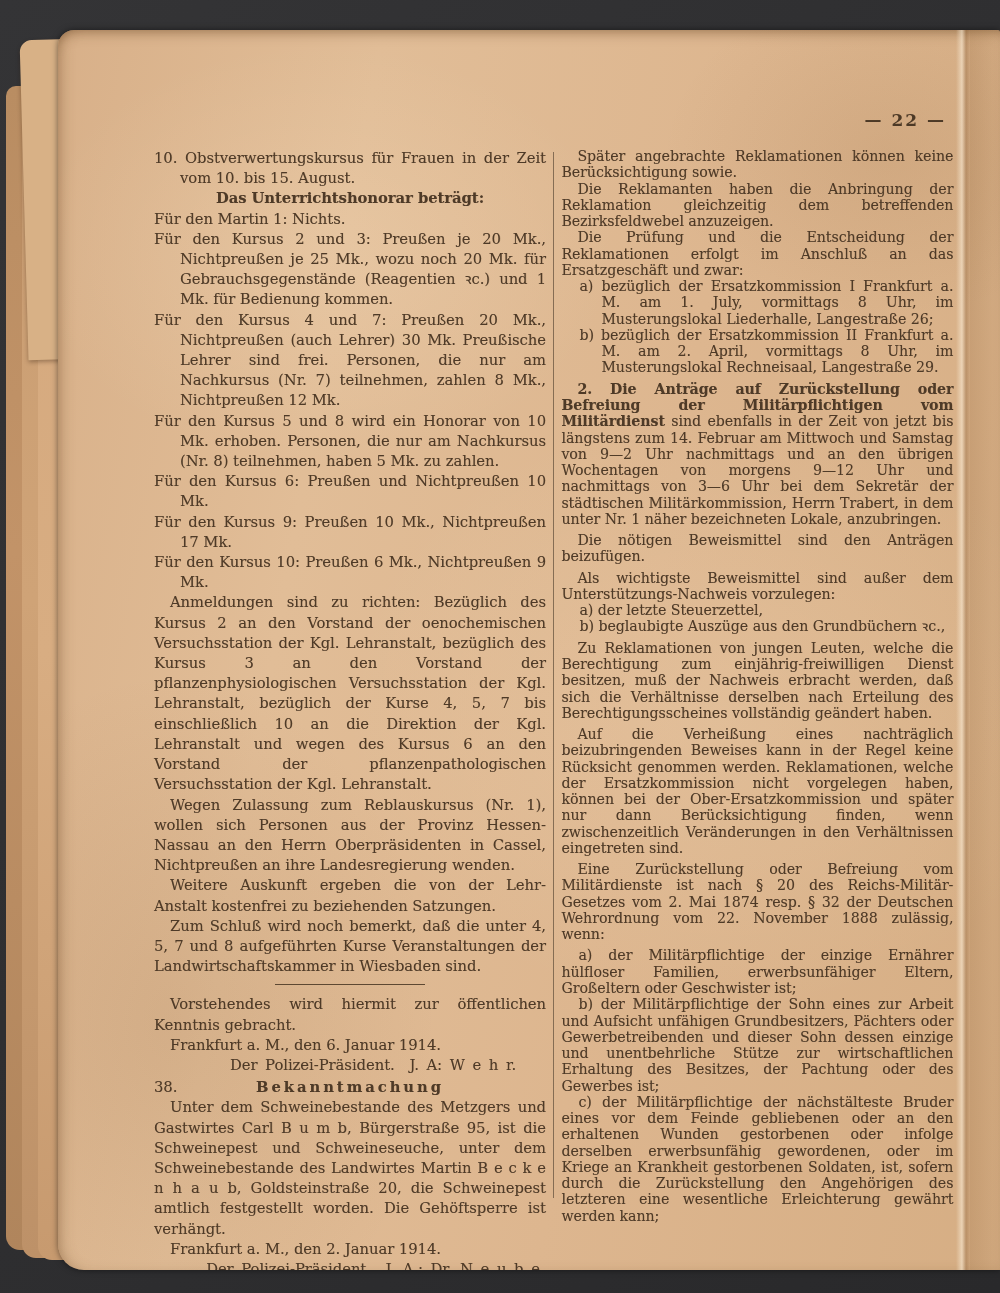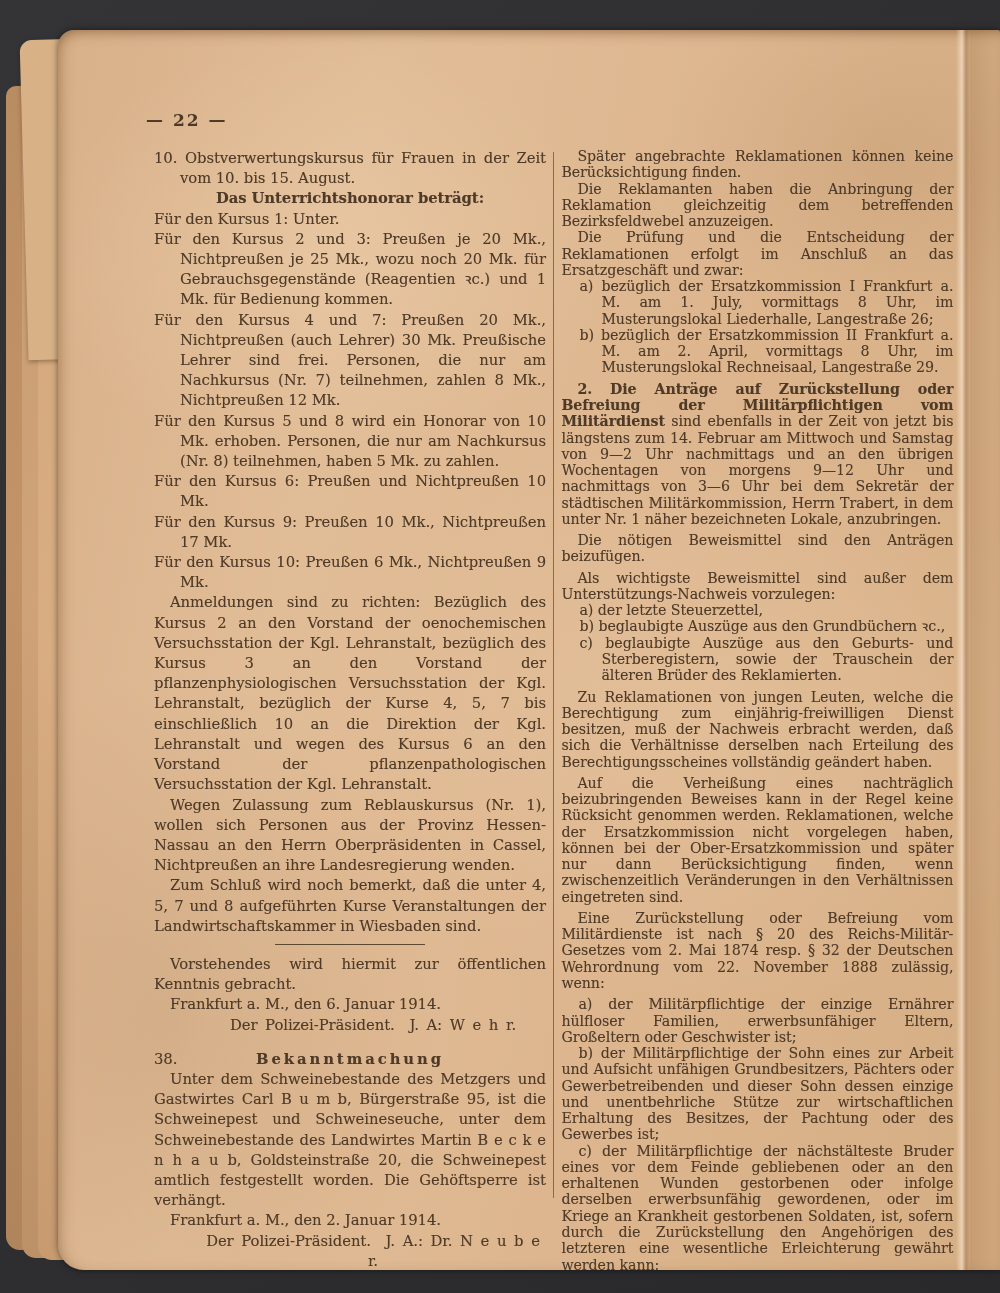--- a/index.html
+++ b/index.html
@@ -21,39 +21,39 @@
   .mottle{position:absolute;inset:0;pointer-events:none;
     background:
       radial-gradient(420px 300px at 28% 18%, rgba(255,235,205,.20), transparent 70%),
       radial-gradient(520px 420px at 70% 55%, rgba(255,238,210,.16), transparent 72%),
       radial-gradient(380px 500px at 12% 80%, rgba(120,75,35,.12), transparent 70%),
       radial-gradient(300px 220px at 88% 10%, rgba(120,75,35,.10), transparent 75%);}
   .crease{position:absolute;right:30px;top:0;bottom:0;width:14px;
     background:linear-gradient(90deg,transparent,rgba(255,246,228,.5) 42%,rgba(118,74,34,.30) 72%,rgba(118,74,34,.10));}
   .right-strip{position:absolute;right:0;top:0;bottom:0;width:30px;
     background:linear-gradient(90deg,rgba(130,85,42,.20),rgba(130,85,42,.06));}
-  .pageno{position:absolute;left:88px;top:80px;width:800px;text-align:left;
+  .pageno{position:absolute;left:88px;top:80px;width:800px;text-align:right;
     font-weight:bold;font-size:17px;letter-spacing:2px;color:#4c3926;}
   .columns{position:absolute;left:96px;top:118px;width:808px;display:flex;align-items:flex-start;}
   .divider{width:1.4px;height:1046px;background:#6e5a43;margin:4px 7px 0 7px;flex:none;opacity:.8;}
   .col{width:392px;flex:none;color:#4e3a27;text-align:justify;
     text-shadow:.3px .3px 0 rgba(78,58,39,.35);}
   .col.left{font-size:14.7px;line-height:1.375;}
   .col.right{font-size:14.1px;line-height:1.155;}
   .col p{margin:0;}
   .para{text-indent:16px;}
   .cont{text-indent:0;}
   .hang{padding-left:26px;text-indent:-26px;}
   .center{text-align:center;font-weight:bold;}
   .sig{text-align:center;padding-left:46px;word-spacing:3px;}
   .lih{padding-left:40px;text-indent:-22px;}
   .lif{text-indent:17px;}
   .sp{margin-top:5px !important;}
   .rule{width:150px;border-top:1.6px solid #5d4832;margin:8px auto 9px auto;}
-  .section{position:relative;text-align:center;font-weight:bold;letter-spacing:3px;margin-top:14px;}
+  .section{position:relative;text-align:center;font-weight:bold;letter-spacing:3px;margin-top:2px;}
   .secnum{position:absolute;left:0;font-weight:normal;letter-spacing:0;}
   .sectitle{word-spacing:2px;}
 </style>
 </head>
 <body>
 
 <div id="screenshot">
   <div class="edge e1"></div>
   <div class="edge e2"></div>
   <div class="edge e3"></div>
@@ -63,52 +63,52 @@
     <div class="mottle"></div>
     <div class="right-strip"></div>
     <div class="crease"></div>
 
     <div class="pageno">—  22  —</div>
 
     <div class="columns">
       <div class="col left">
           <p class="hang">10. Obstverwertungskursus für Frauen in der Zeit vom 10. bis 15. August.</p>
           <p class="center">Das Unterrichtshonorar beträgt:</p>
-          <p class="hang">Für den Kursus 1: Unter.</p>
+          <p class="hang">Für den Martin 1: Nichts.</p>
           <p class="hang">Für den Kursus 2 und 3: Preußen je 20 Mk., Nichtpreußen je 25 Mk., wozu noch 20 Mk. für Gebrauchsgegenstände (Reagentien ꝛc.) und 1 Mk. für Bedienung kommen.</p>
           <p class="hang">Für den Kursus 4 und 7: Preußen 20 Mk., Nichtpreußen (auch Lehrer) 30 Mk. Preußische Lehrer sind frei. Personen, die nur am Nachkursus (Nr. 7) teilnehmen, zahlen 8 Mk., Nichtpreußen 12 Mk.</p>
           <p class="hang">Für den Kursus 5 und 8 wird ein Honorar von 10 Mk. erhoben. Personen, die nur am Nachkursus (Nr. 8) teilnehmen, haben 5 Mk. zu zahlen.</p>
           <p class="hang">Für den Kursus 6: Preußen und Nichtpreußen 10 Mk.</p>
           <p class="hang">Für den Kursus 9: Preußen 10 Mk., Nichtpreußen 17 Mk.</p>
           <p class="hang">Für den Kursus 10: Preußen 6 Mk., Nichtpreußen 9 Mk.</p>
           <p class="para">Anmeldungen sind zu richten: Bezüglich des Kursus 2 an den Vorstand der oenochemischen Versuchsstation der Kgl. Lehranstalt, bezüglich des Kursus 3 an den Vorstand der pflanzenphysiologischen Versuchsstation der Kgl. Lehranstalt, bezüglich der Kurse 4, 5, 7 bis einschließlich 10 an die Direktion der Kgl. Lehranstalt und wegen des Kursus 6 an den Vorstand der pflanzenpathologischen Versuchsstation der Kgl. Lehranstalt.</p>
           <p class="para">Wegen Zulassung zum Reblauskursus (Nr. 1), wollen sich Personen aus der Provinz Hessen-Nassau an den Herrn Oberpräsidenten in Cassel, Nichtpreußen an ihre Landesregierung wenden.</p>
+          <p class="para">Weitere Auskunft ergeben die von der Lehr-Anstalt kostenfrei zu beziehenden Satzungen.</p>
           <p class="para">Zum Schluß wird noch bemerkt, daß die unter 4, 5, 7 und 8 aufgeführten Kurse Veranstaltungen der Landwirtschaftskammer in Wiesbaden sind.</p>
           <div class="rule"></div>
           <p class="para">Vorstehendes wird hiermit zur öffentlichen Kenntnis gebracht.</p>
           <p class="para">Frankfurt a. M., den 6. Januar 1914.</p>
           <p class="sig">Der Polizei-Präsident. J. A: W e h r.</p>
           <div class="section"><span class="secnum">38.</span><span class="sectitle">Bekanntmachung</span></div>
           <p class="para">Unter dem Schweinebestande des Metzgers und Gastwirtes Carl B u m b, Bürgerstraße 95, ist die Schweinepest und Schweineseuche, unter dem Schweinebestande des Landwirtes Martin B e c k e n h a u b, Goldsteinstraße 20, die Schweinepest amtlich festgestellt worden. Die Gehöftsperre ist verhängt.</p>
           <p class="para">Frankfurt a. M., den 2. Januar 1914.</p>
           <p class="sig">Der Polizei-Präsident. J. A.: Dr. N e u b e r.</p>
         </div>
       <div class="divider"></div>
       <div class="col right">
-          <p class="para">Später angebrachte Reklamationen können keine Berücksichtigung finden.</p>
+          <p class="para">Später angebrachte Reklamationen können keine Berücksichtigung sowie.</p>
           <p class="para">Die Reklamanten haben die Anbringung der Reklamation gleichzeitig dem betreffenden Bezirksfeldwebel anzuzeigen.</p>
           <p class="para">Die Prüfung und die Entscheidung der Reklamationen erfolgt im Anschluß an das Ersatzgeschäft und zwar:</p>
           <p class="lih">a) bezüglich der Ersatzkommission I Frankfurt a. M. am 1. July, vormittags 8 Uhr, im Musterungslokal Liederhalle, Langestraße 26;</p>
           <p class="lih">b) bezüglich der Ersatzkommission II Frankfurt a. M. am 2. April, vormittags 8 Uhr, im Musterungslokal Rechneisaal, Langestraße 29.</p>
           <p class="para sp"><b>2. Die Anträge auf Zurückstellung oder Befreiung der Militärpflichtigen vom Militärdienst</b> sind ebenfalls in der Zeit von jetzt bis längstens zum 14. Februar am Mittwoch und Samstag von 9—2 Uhr nachmittags und an den übrigen Wochentagen von morgens 9—12 Uhr und nachmittags von 3—6 Uhr bei dem Sekretär der städtischen Militärkommission, Herrn Trabert, in dem unter Nr. 1 näher bezeichneten Lokale, anzubringen.</p>
           <p class="para sp">Die nötigen Beweismittel sind den Anträgen beizufügen.</p>
           <p class="para sp">Als wichtigste Beweismittel sind außer dem Unterstützungs-Nachweis vorzulegen:</p>
           <p class="lih">a) der letzte Steuerzettel,</p>
           <p class="lih">b) beglaubigte Auszüge aus den Grundbüchern ꝛc.,</p>
-          <p class="lih">c) beglaubigte Auszüge aus den Geburts- und Sterberegistern, sowie der Trauschein der älteren Brüder des Reklamierten.</p>
           <p class="para sp">Zu Reklamationen von jungen Leuten, welche die Berechtigung zum einjährig-freiwilligen Dienst besitzen, muß der Nachweis erbracht werden, daß sich die Verhältnisse derselben nach Erteilung des Berechtigungsscheines vollständig geändert haben.</p>
           <p class="para sp">Auf die Verheißung eines nachträglich beizubringenden Beweises kann in der Regel keine Rücksicht genommen werden. Reklamationen, welche der Ersatzkommission nicht vorgelegen haben, können bei der Ober-Ersatzkommission und später nur dann Berücksichtigung finden, wenn zwischenzeitlich Veränderungen in den Verhältnissen eingetreten sind.</p>
           <p class="para sp">Eine Zurückstellung oder Befreiung vom Militärdienste ist nach § 20 des Reichs-Militär-Gesetzes vom 2. Mai 1874 resp. § 32 der Deutschen Wehrordnung vom 22. November 1888 zulässig, wenn:</p>
           <p class="lif sp">a) der Militärpflichtige der einzige Ernährer hülfloser Familien, erwerbsunfähiger Eltern, Großeltern oder Geschwister ist;</p>
           <p class="lif">b) der Militärpflichtige der Sohn eines zur Arbeit und Aufsicht unfähigen Grundbesitzers, Pächters oder Gewerbetreibenden und dieser Sohn dessen einzige und unentbehrliche Stütze zur wirtschaftlichen Erhaltung des Besitzes, der Pachtung oder des Gewerbes ist;</p>
           <p class="lif">c) der Militärpflichtige der nächstälteste Bruder eines vor dem Feinde gebliebenen oder an den erhaltenen Wunden gestorbenen oder infolge derselben erwerbsunfähig gewordenen, oder im Kriege an Krankheit gestorbenen Soldaten, ist, sofern durch die Zurückstellung den Angehörigen des letzteren eine wesentliche Erleichterung gewährt werden kann;</p>
         </div>
     </div>
   </div>
 </div>

